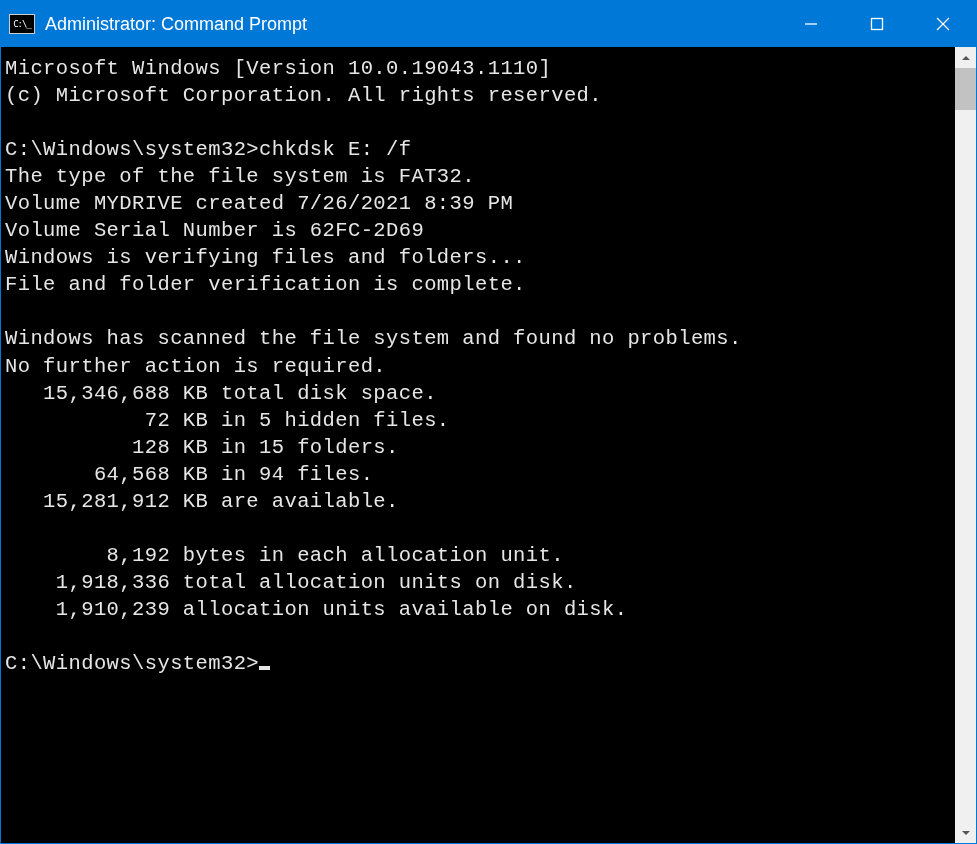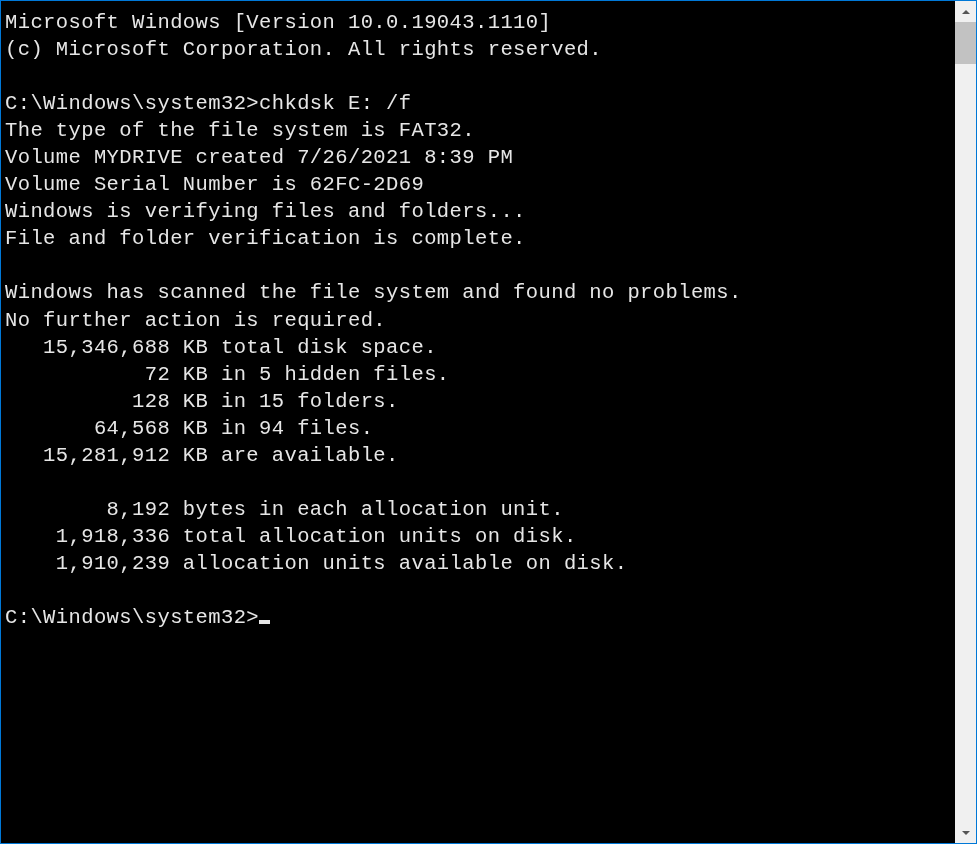--- a/index.html
+++ b/index.html
@@ -129,20 +129,43 @@
       height: 4px;
       background: #e6e6e6;
       vertical-align: baseline;
       margin-bottom: -1px;
     }
   </style>
 </head>
 <body>
 
 <div class="window">
+  <div class="titlebar">
+    <div class="titlebar-icon">C:\_</div>
+    <div class="titlebar-title">Administrator: Command Prompt</div>
+    <div class="titlebar-spacer"></div>
+    <div class="titlebar-controls">
+      <div class="titlebar-btn">
+        <svg viewBox="0 0 14 14">
+            <line x1="1" y1="7" x2="13" y2="7"></line>
+          </svg>
+      </div>
+      <div class="titlebar-btn">
+        <svg viewBox="0 0 14 14">
+            <rect x="1.5" y="1.5" width="11" height="11"></rect>
+          </svg>
+      </div>
+      <div class="titlebar-btn close">
+        <svg viewBox="0 0 14 14">
+            <line x1="1" y1="1" x2="13" y2="13"></line>
+            <line x1="13" y1="1" x2="1" y2="13"></line>
+          </svg>
+      </div>
+    </div>
+  </div>
 
   <div class="content-area">
     <div class="terminal"><span>Microsoft Windows [Version 10.0.19043.1110]</span>
 <span>(c) Microsoft Corporation. All rights reserved.</span>
 <span></span>
 <span>C:\Windows\system32&gt;chkdsk E: /f</span>
 <span>The type of the file system is FAT32.</span>
 <span>Volume MYDRIVE created 7/26/2021 8:39 PM</span>
 <span>Volume Serial Number is 62FC-2D69</span>
 <span>Windows is verifying files and folders...</span>

